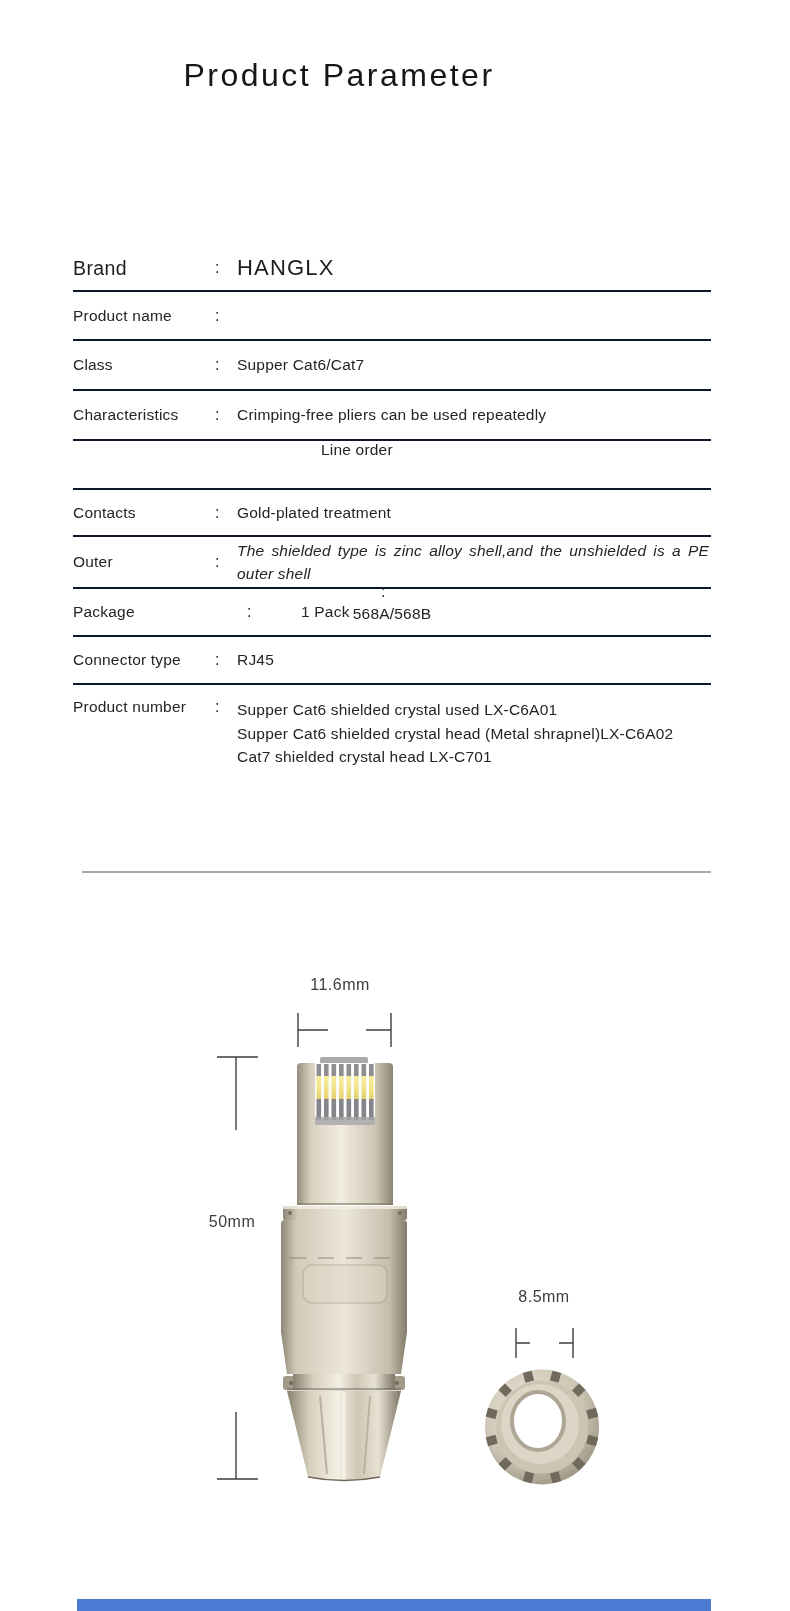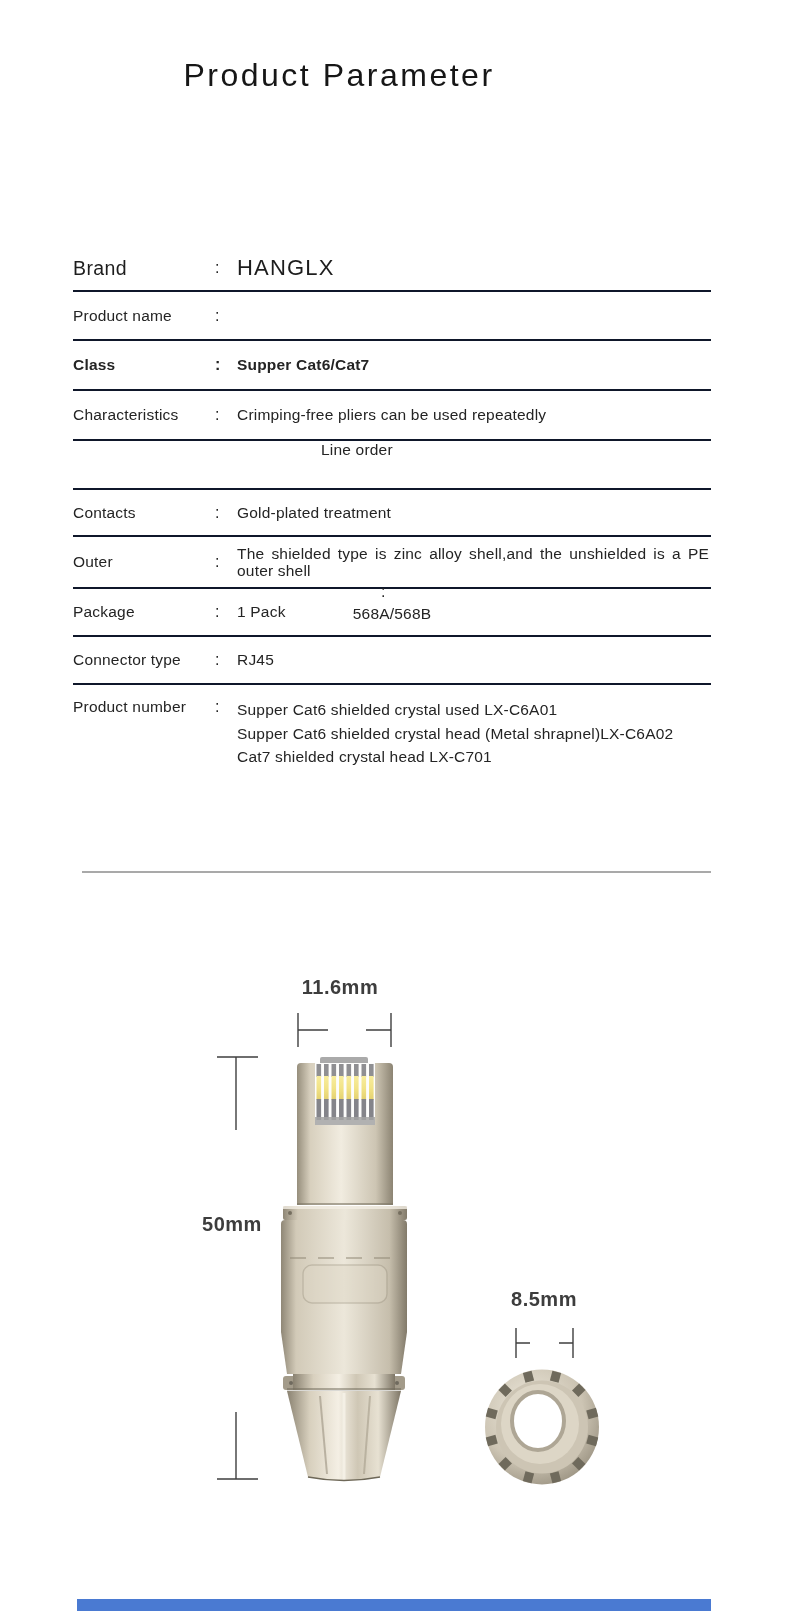--- a/index.html
+++ b/index.html
@@ -17,43 +17,43 @@
   }
   
   .spec-table { position:absolute; left:73px; top:246px; width:638px; }
   .spec-row {
     display:flex; align-items:center; box-sizing:border-box;
     border-bottom:2px solid #0f172a;
     font-size:15.5px; color:#242424;
   }
   .spec-row:nth-child(1){ height:46px; }
   .spec-row:nth-child(2){ height:49px; }
-  .spec-row:nth-child(3){ height:50px;font-weight:bold; }
+  .spec-row:nth-child(3){ height:50px; }
   .spec-row:nth-child(4){ height:50px; }
   .spec-row:nth-child(5){ height:49px;flex-direction:column; }
   .spec-row:nth-child(6){ height:47px; }
   .spec-row:nth-child(7){ height:52px; }
-  .spec-row:nth-child(8){ height:48px; }
+  .spec-row:nth-child(8){ height:48px;gap:32px; }
   .spec-row:nth-child(9){ height:48px; }
   .spec-row:nth-child(10){ border-bottom:none; align-items:flex-start; padding-top:13px; }
   .spec-label { width:142px; flex:0 0 142px; letter-spacing:.2px; }
   .spec-colon { width:22px; flex:0 0 22px; font-size:16px; }
   .spec-value { flex:1; letter-spacing:.2px; }
   .row-brand .spec-label { font-size:19.5px; letter-spacing:.4px; color:#1d1d1d; }
   .row-brand .spec-value { font-size:22px; letter-spacing:1.2px; color:#1d1d1d; }
-  .row-outer .spec-value { text-align:justify; line-height:17px; padding-right:2px; }
+  .row-outer .spec-value { text-align:justify; line-height:23px; padding-right:2px;font-style:italic; }
   .pn-lines div { white-space:nowrap; line-height:23.5px; }
   .divider-thick {
     position:absolute; left:82px; top:871px; width:629px; height:2px;
     background:#a9a9a9;
   }
   
   .dim-label {
-    position:absolute; font-size:20px; color:#3d3d3d; letter-spacing:.5px;
-    text-align:center; font-weight:700;
+    position:absolute; font-size:16px; color:#3d3d3d; letter-spacing:.5px;
+    text-align:center; font-weight:400;
   }
   .dim-width  { left:284px; top:976px;  width:112px; }
   .dim-length { left:190px; top:1213px; width:84px;  }
   .dim-ring   { left:494px; top:1288px; width:100px; }
   .diagram-svg { position:absolute; left:180px; top:950px; width:470px; height:540px; }
   
   .bottom-accent-bar {
     position:absolute; left:77px; top:1599px; width:634px; height:12px;
     background:#4a7ad2;
   }

